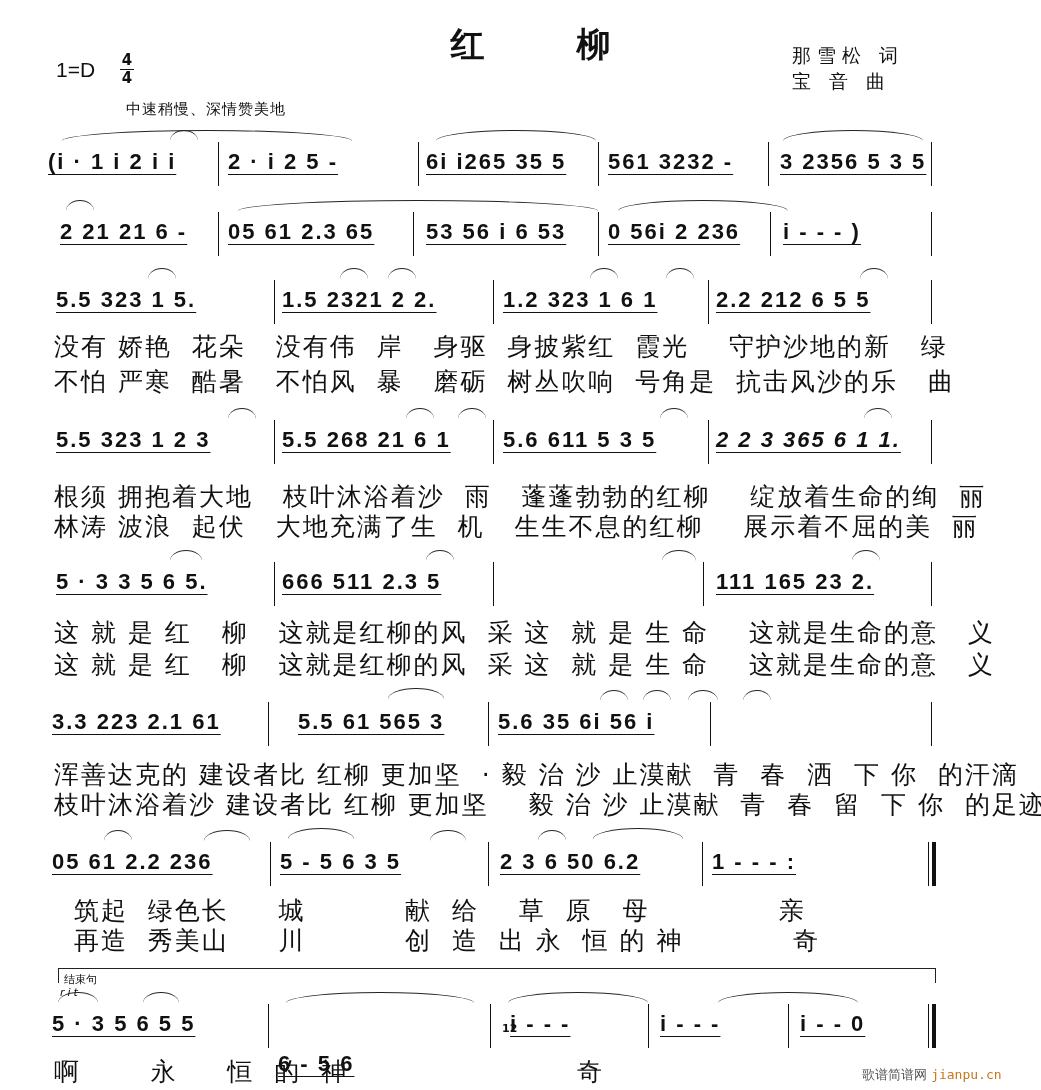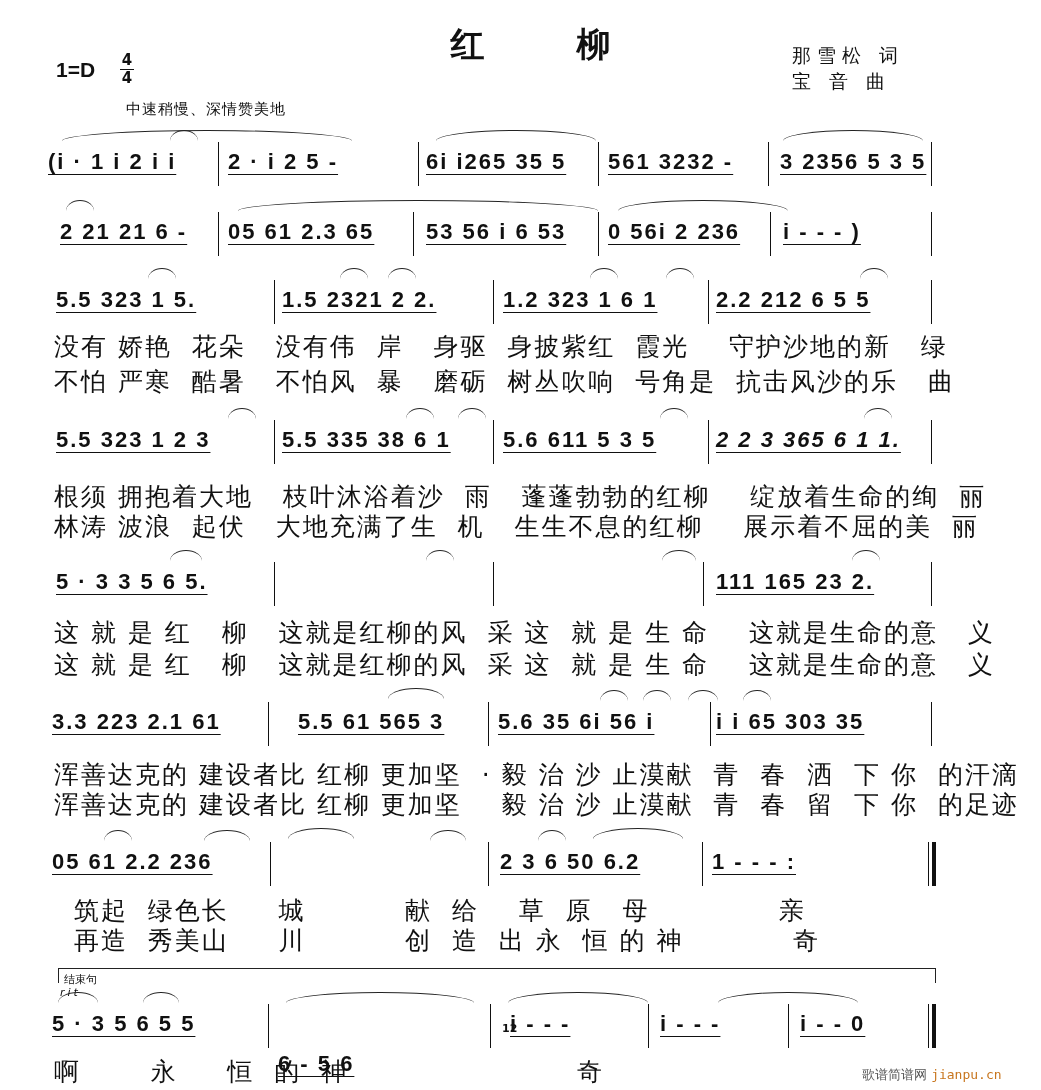--- a/index.html
+++ b/index.html
@@ -6,21 +6,21 @@
     body {
       width: 1041px; height: 1090px; position: relative; overflow: hidden;
       font-family: "DejaVu Sans", "Liberation Sans", sans-serif; color: #111;
     }
     .abs { position: absolute; }
     .title {
       left: 0; width: 1041px; top: 22px; text-align: center;
       font-family: "DejaVu Serif", "Liberation Serif", serif;
       font-size: 34px; font-weight: bold; letter-spacing: 40px; padding-left: 30px;
     }
-    .key { left: 56px; top: 58px; font-size: 21px; font-weight: bold; font-family: "Liberation Sans", sans-serif; }
+    .key { left: 56px; top: 58px; font-size: 21px; font-weight: normal; font-family: "Liberation Sans", sans-serif; }
     .meter { left: 120px; top: 52px; font-size: 15px; font-weight: bold; line-height: 17px; text-align: center; }
     .meter span { display: block; }
     .meter .bar { border-top: 1px solid #111; width: 14px; margin: 0 auto; }
     .tempo { left: 126px; top: 100px; font-size: 15px; letter-spacing: 1px; }
     .credits { left: 792px; top: 42px; font-size: 19px; line-height: 26px; }
     .credits div { letter-spacing: 6px; }
 
     .staff { left: 48px; width: 885px; height: 40px; }
     .measure {
       position: absolute; top: 0; height: 40px;
@@ -115,72 +115,73 @@
 <div class="abs lyric" style="top:365px;">不怕 严寒  酷暑   不怕风  暴   磨砺  树丛吹响  号角是  抗击风沙的乐   曲</div>
 
 <div class="abs staff" style="top:420px;">
   <div class="slur" style="left:180px;top:-12px;width:28px;"></div>
   <div class="slur" style="left:358px;top:-12px;width:28px;"></div>
   <div class="slur" style="left:410px;top:-12px;width:28px;"></div>
   <div class="slur" style="left:612px;top:-12px;width:28px;"></div>
   <div class="slur" style="left:816px;top:-12px;width:28px;"></div>
   <div class="measure" style="left:8px;">5.5 323 1 2 3</div>
   <div class="bar-line" style="left:226px;"></div>
-  <div class="measure" style="left:234px;">5.5 335 38 6 1</div>
+  <div class="measure" style="left:234px;">5.5 268 21 6 1</div>
   <div class="bar-line" style="left:445px;"></div>
   <div class="measure" style="left:455px;">5.6 611 5 3 5</div>
   <div class="bar-line" style="left:660px;"></div>
   <div class="measure" style="left:668px;font-style:italic;">2 2 3 365 6 1 1.</div>
   <div class="bar-line" style="left:883px;"></div>
 </div>
 <div class="abs lyric" style="top:480px;">根须 拥抱着大地   枝叶沐浴着沙  雨   蓬蓬勃勃的红柳    绽放着生命的绚  丽</div>
 <div class="abs lyric" style="top:510px;">林涛 波浪  起伏   大地充满了生  机   生生不息的红柳    展示着不屈的美  丽</div>
 
 <div class="abs staff" style="top:562px;">
   <div class="slur" style="left:122px;top:-12px;width:32px;"></div>
   <div class="slur" style="left:378px;top:-12px;width:28px;"></div>
   <div class="slur" style="left:614px;top:-12px;width:34px;"></div>
   <div class="slur" style="left:804px;top:-12px;width:28px;"></div>
   <div class="measure" style="left:8px;">5 · 3 3 5 6 5.</div>
   <div class="bar-line" style="left:226px;"></div>
+  <div class="measure" style="left:234px;">666 511 2.3 5</div>
   <div class="bar-line" style="left:445px;"></div>
   <div class="bar-line" style="left:655px;"></div>
   <div class="measure" style="left:668px;">111 165 23 2.</div>
   <div class="bar-line" style="left:883px;"></div>
 </div>
 <div class="abs lyric" style="top:616px;">这 就 是 红   柳   这就是红柳的风  采 这  就 是 生 命    这就是生命的意   义</div>
 <div class="abs lyric" style="top:648px;">这 就 是 红   柳   这就是红柳的风  采 这  就 是 生 命    这就是生命的意   义</div>
 
 <div class="abs staff" style="top:702px;">
   <div class="slur" style="left:340px;top:-14px;width:56px;"></div>
   <div class="slur" style="left:552px;top:-12px;width:28px;"></div>
   <div class="slur" style="left:595px;top:-12px;width:28px;"></div>
   <div class="slur" style="left:640px;top:-12px;width:30px;"></div>
   <div class="slur" style="left:695px;top:-12px;width:28px;"></div>
   <div class="measure" style="left:4px;">3.3 223 2.1 61</div>
   <div class="bar-line" style="left:220px;"></div>
   <div class="measure" style="left:230px;margin-left:20px;">5.5 61 565 3</div>
   <div class="bar-line" style="left:440px;"></div>
   <div class="measure" style="left:450px;">5.6 35 6i 56 i</div>
   <div class="bar-line" style="left:662px;"></div>
-  <div class="measure" style="left:668px;">i i 65 303 35</div>
   <div class="bar-line" style="left:883px;"></div>
 </div>
 <div class="abs lyric" style="top:758px;">浑善达克的 建设者比 红柳 更加坚  · 毅 治 沙 止漠献  青  春  洒  下 你  的汗滴</div>
-<div class="abs lyric" style="top:788px;">浑善达克的 建设者比 红柳 更加坚    毅 治 沙 止漠献  青  春  留  下 你  的足迹</div>
+<div class="abs lyric" style="top:788px;">枝叶沐浴着沙 建设者比 红柳 更加坚    毅 治 沙 止漠献  青  春  留  下 你  的足迹</div>
 
 <div class="abs staff" style="top:842px;">
   <div class="slur" style="left:56px;top:-12px;width:28px;"></div>
   <div class="slur" style="left:156px;top:-12px;width:46px;"></div>
   <div class="slur" style="left:240px;top:-14px;width:66px;"></div>
   <div class="slur" style="left:382px;top:-12px;width:36px;"></div>
   <div class="slur" style="left:490px;top:-12px;width:28px;"></div>
   <div class="slur" style="left:545px;top:-14px;width:90px;"></div>
   <div class="measure" style="left:4px;">05 61 2.2 236</div>
   <div class="bar-line" style="left:222px;"></div>
+  <div class="measure" style="left:232px;">5 - 5 6 3 5</div>
   <div class="bar-line" style="left:440px;"></div>
   <div class="measure" style="left:452px;">2 3 6 50 6.2</div>
   <div class="bar-line" style="left:654px;"></div>
   <div class="measure" style="left:664px;">1 - - - :</div>
   <div class="bar-line" style="left:880px;"></div>
   <div class="bar-line dbl" style="left:884px;"></div>
 </div>
 <div class="abs lyric" style="top:894px;">  筑起  绿色长     城          献  给    草  原   母             亲</div>
 <div class="abs lyric" style="top:924px;">  再造  秀美山     川          创  造  出 永  恒 的 神           奇</div>
 

